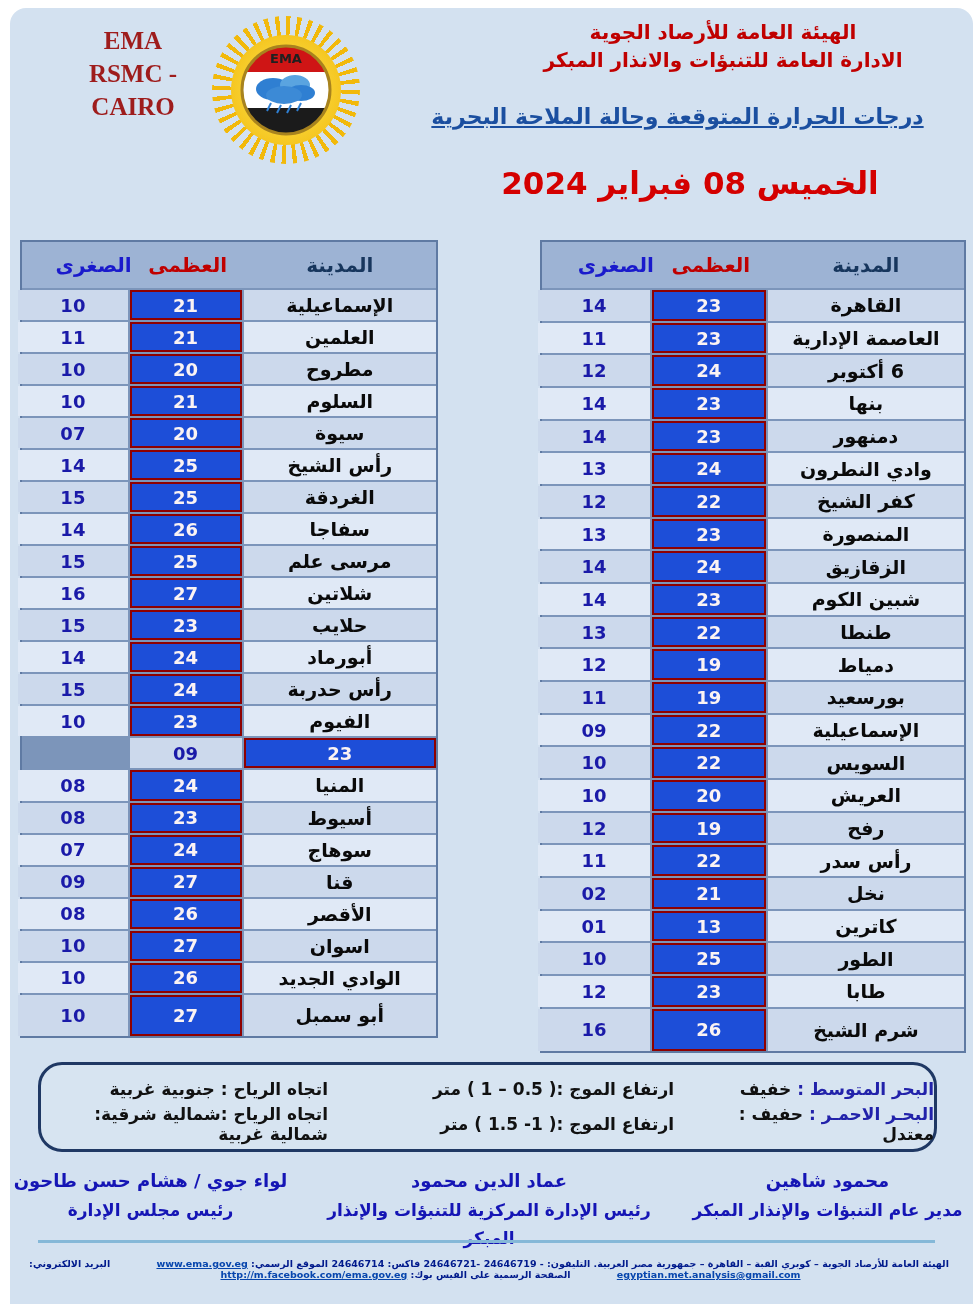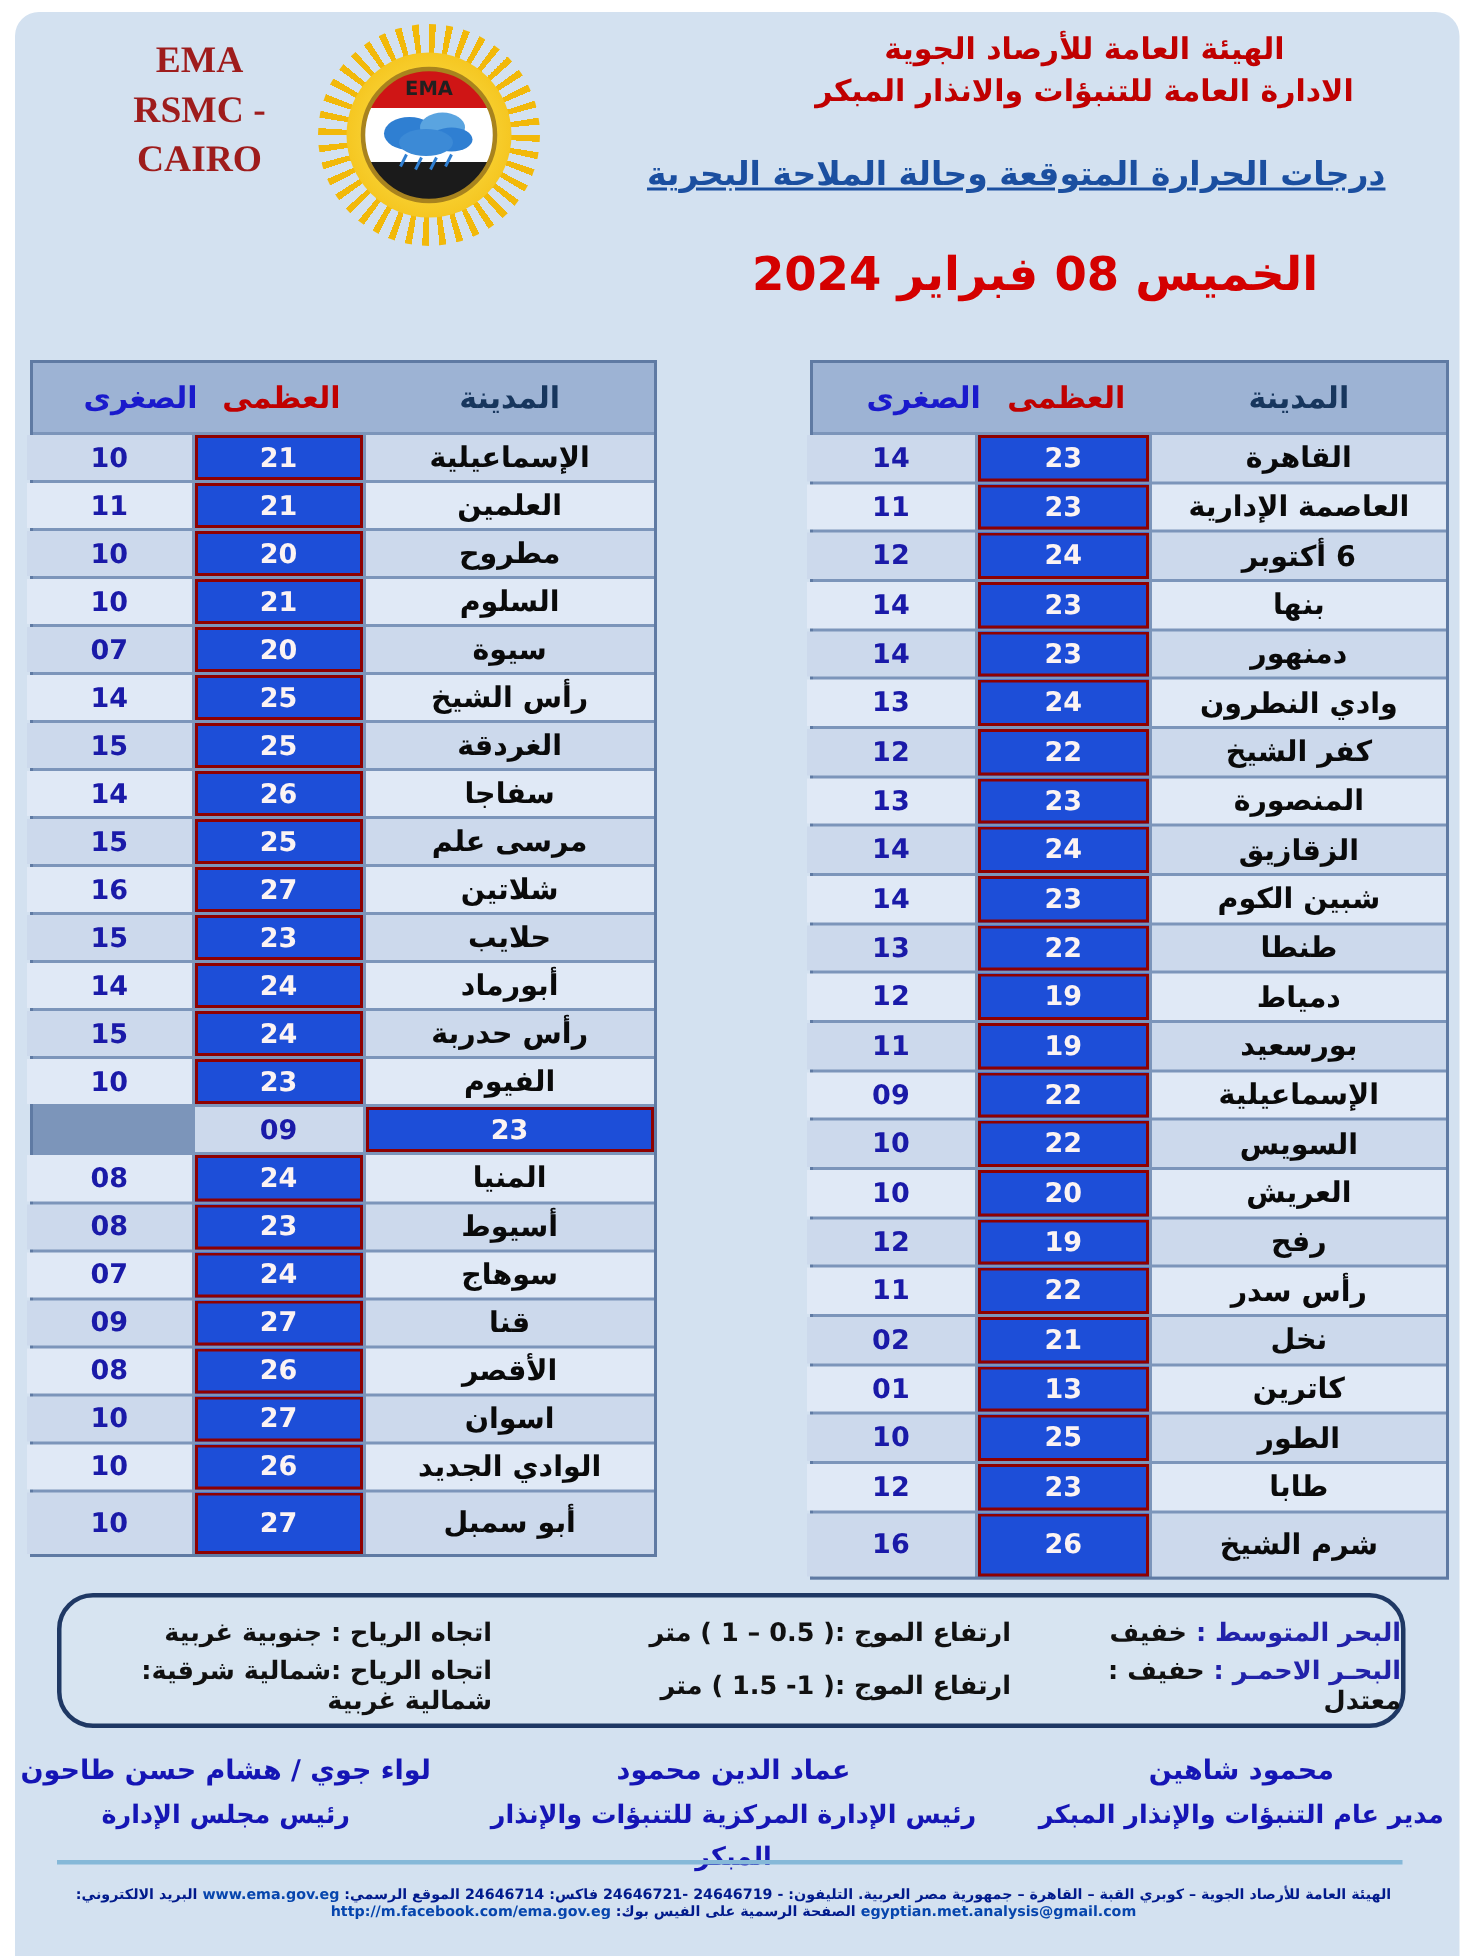--- a/index.html
+++ b/index.html
@@ -96,21 +96,21 @@
   .sig-title{font-size:17px;line-height:28px;}
   .rule{
     position:absolute;left:38px;top:1240px;width:897px;height:3px;
     background:#85b8d8;
   }
   
   .footer{
     position:absolute;left:0;top:1258px;width:978px;text-align:center;
     direction:rtl;font-size:9.5px;font-weight:bold;color:#001a8c;
   }
-  .footer .lnk{color:#0645ad;}
+  .footer .lnk{color:#0645ad;text-decoration:underline;margin-left:43px;}
 </style>
 </head>
 <body>
 
 <div class="page"></div>
 
 <div class="ema-block">
   <div>EMA</div>
   <div>RSMC - CAIRO</div>
 </div>

